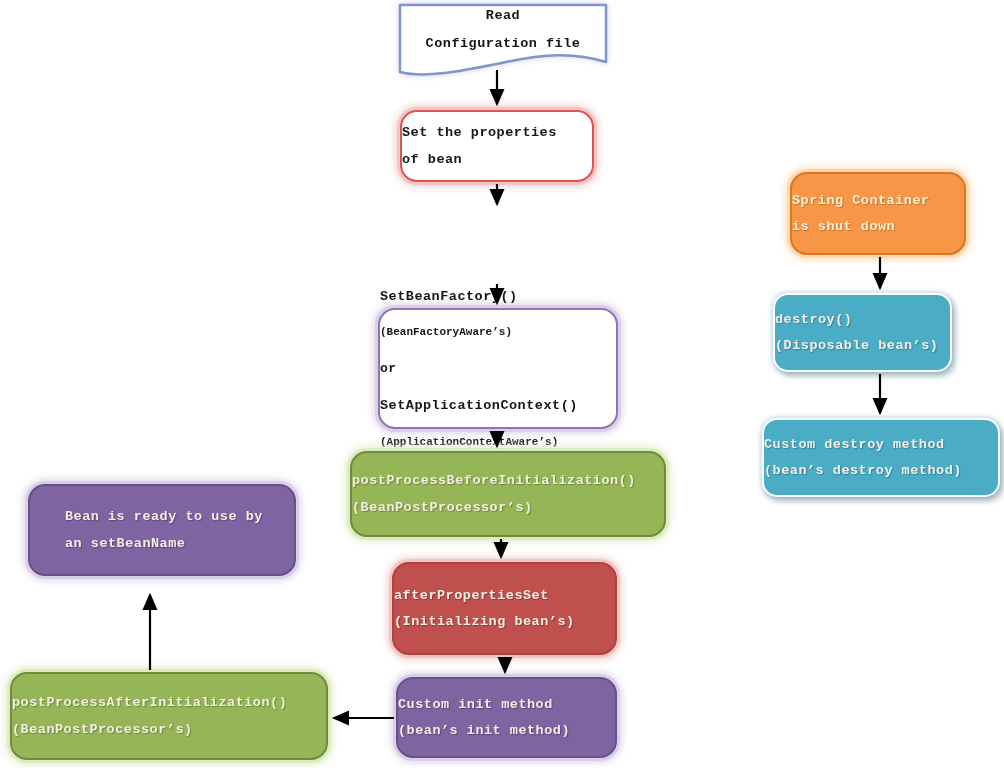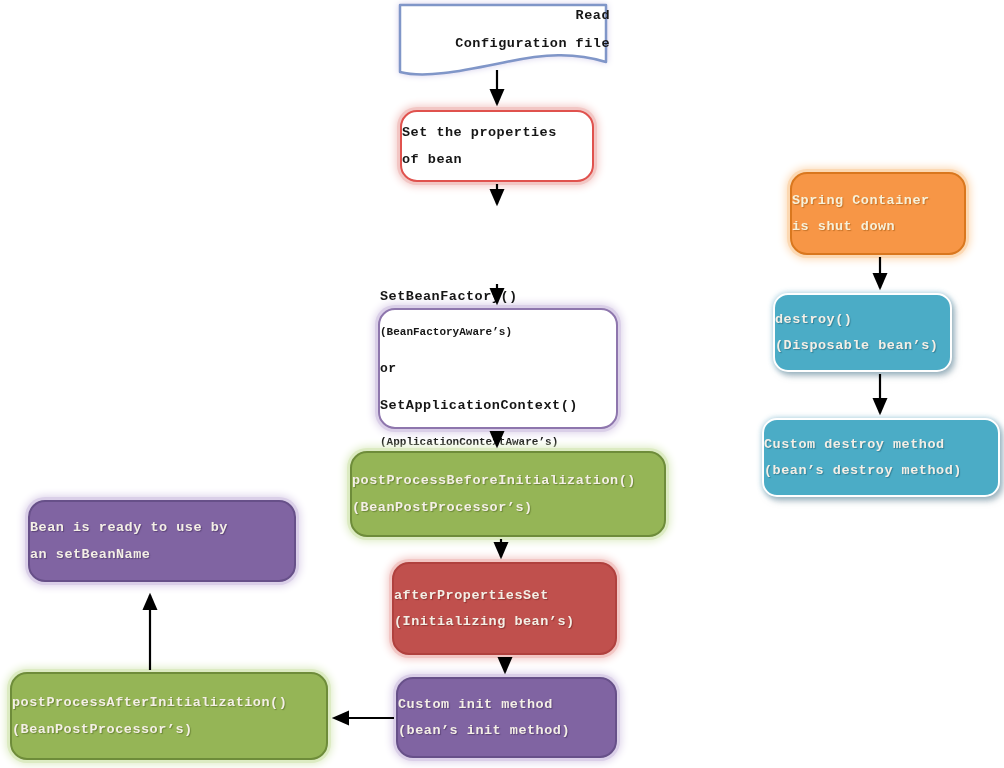--- a/index.html
+++ b/index.html
@@ -90,21 +90,21 @@
   .node.compact { row-gap: 24px; }
   .small-line { font-size: 11px; letter-spacing: 0; }
   .mid-line { font-size: 13px; }
 
   
   #doc-node { position: absolute; left: 396px; top: 2px; width: 214px; height: 84px; }
   #doc-node svg { position: absolute; left: 0; top: 0;
     filter: drop-shadow(0 0 3px var(--doc-glow)); }
   #doc-node .doc-text {
     position: absolute; left: 0; top: 6px; width: 100%;
-    display: flex; flex-direction: column; align-items: flex-end; row-gap: 13px;
+    display: flex; flex-direction: column; align-items: center; row-gap: 13px;
     font-weight: bold; font-size: 13.5px; color: var(--text-dark);
     letter-spacing: 0.5px;
   }
 
   #arrow-layer { position: absolute; left: 0; top: 0; width: 1004px; height: 768px; pointer-events: none; }
 </style>
 </head>
 <body>
 
 <div id="canvas">
@@ -146,21 +146,21 @@
   <div class="node fill-red" style="left:392px; top:562px; width:225px; height:93px;">
     <span>afterPropertiesSet</span>
     <span>(Initializing bean’s)</span>
   </div>
 
   <div class="node fill-green" style="left:10px; top:672px; width:318px; height:88px;">
     <span>postProcessAfterInitialization()</span>
     <span>(BeanPostProcessor’s)</span>
   </div>
 
-  <div class="node fill-purple" style="left:28px; top:500px; width:268px; height:82px;">
+  <div class="node fill-purple" style="left:28px; top:484px; width:268px; height:92px;padding-left:35px;">
     <span>Bean is ready to use by</span>
     <span>an setBeanName</span>
   </div>
 
   <div class="node fill-orange" style="left:790px; top:172px; width:176px; height:83px;">
     <span>Spring Container</span>
     <span>is shut down</span>
   </div>
 
   <div class="node fill-teal" style="left:773px; top:293px; width:179px; height:79px;">

